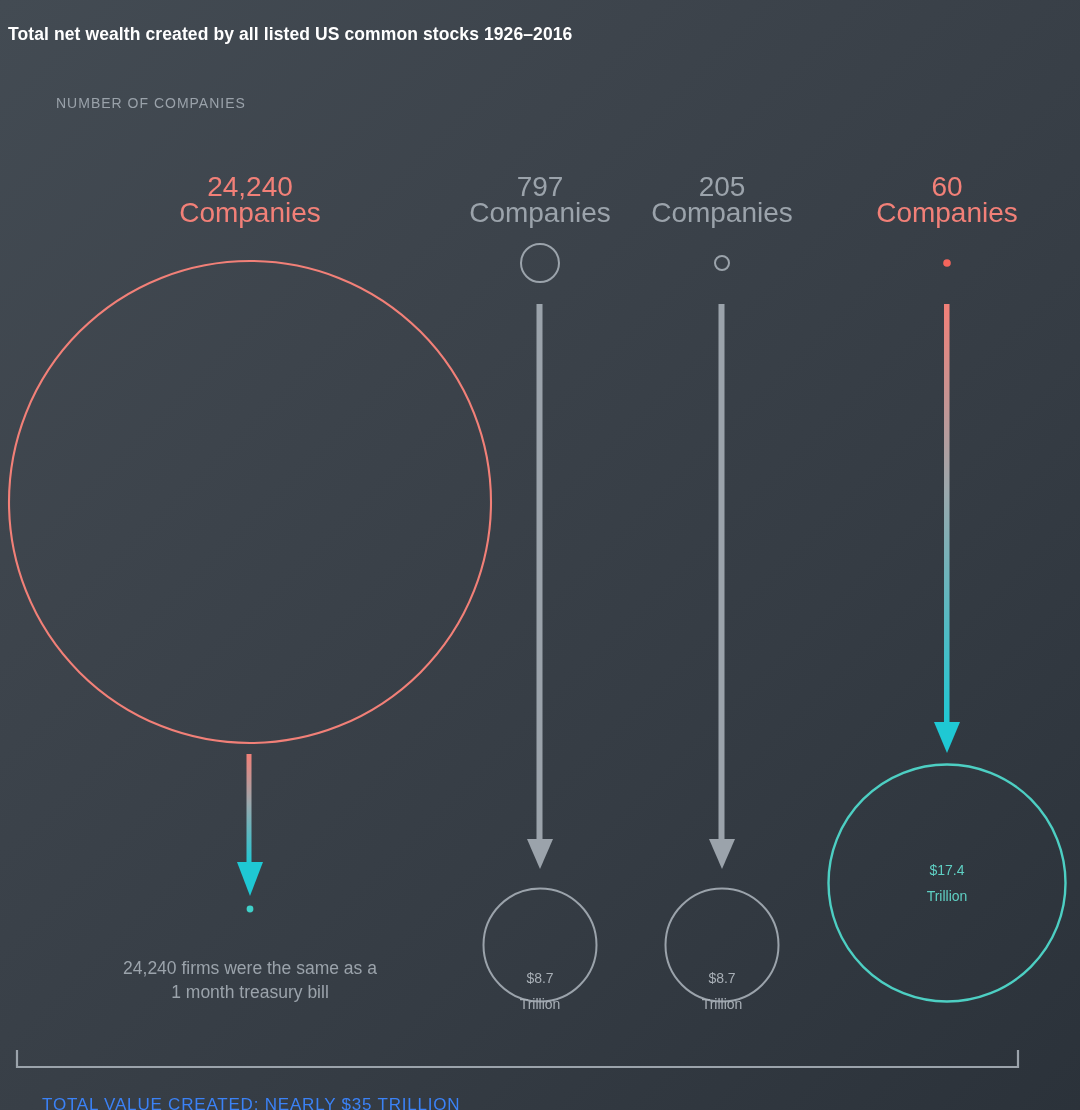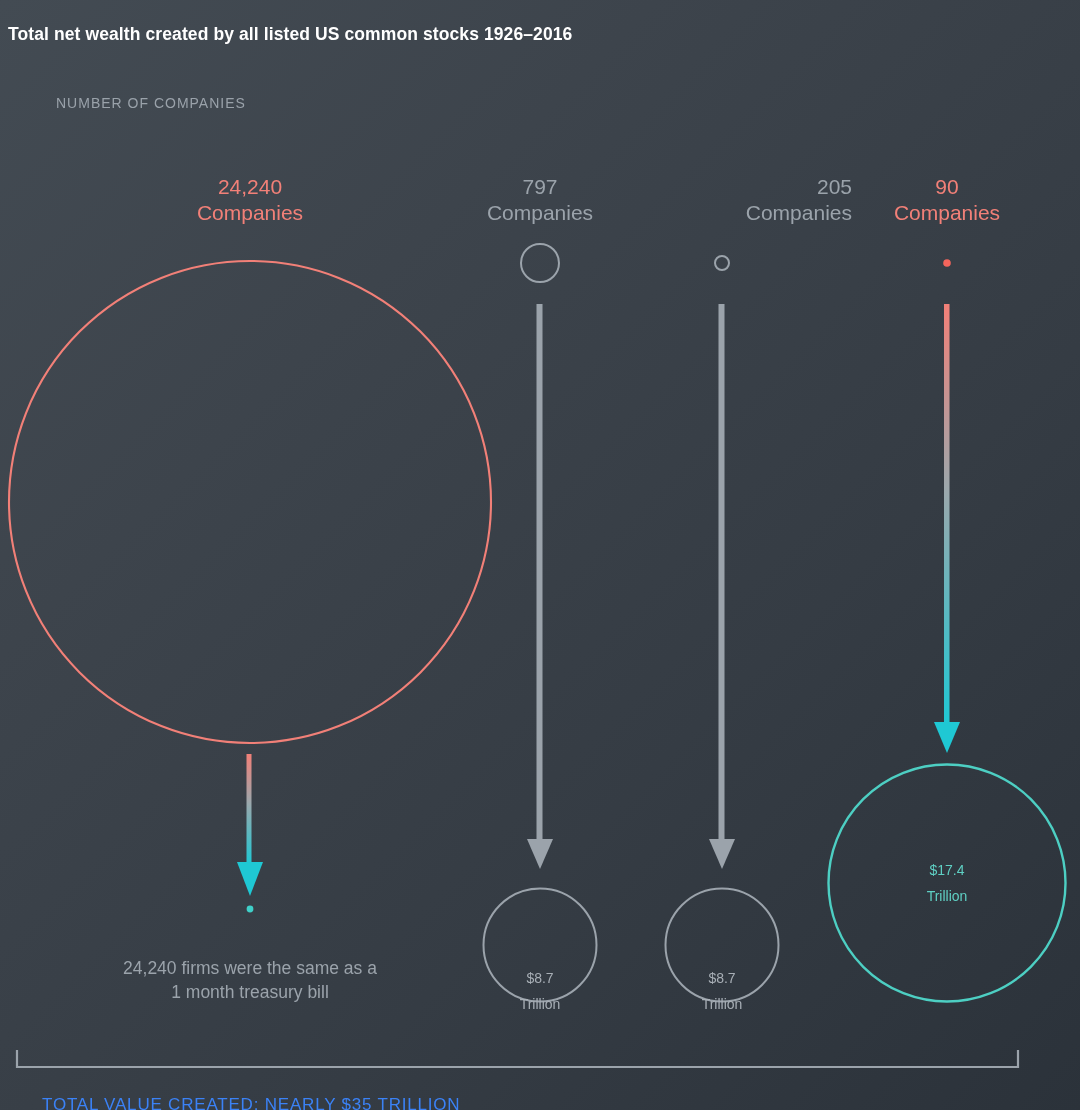--- a/index.html
+++ b/index.html
@@ -42,21 +42,21 @@
     color: #9aa2aa;
     letter-spacing: 1.0px;
     white-space: nowrap;
     margin-left: 48px;
   }
 
   
   .col-label {
     position: absolute;
     text-align: center;
-    font-size: 21px;
+    font-size: 28px;
     line-height: 26px;
     width: 260px;
   }
   .col-label .num { display: block; }
   .col-label .word { display: block; }
   .lbl-grey { color: #9ba3ab; }
   .lbl-pink { color: #f28078; }
 
   
   svg.art {
@@ -152,27 +152,27 @@
   <div class="col-label lbl-pink" style="left:120px; top:158px;">
     <span class="num">24,240</span>
     <span class="word">Companies</span>
   </div>
 
   <div class="col-label lbl-grey" style="left:410px; top:158px;">
     <span class="num">797</span>
     <span class="word">Companies</span>
   </div>
 
-  <div class="col-label lbl-grey" style="left:592px; top:158px;text-align:right;">
+  <div class="col-label lbl-grey" style="left:592px; top:158px;">
     <span class="num">205</span>
     <span class="word">Companies</span>
   </div>
 
   <div class="col-label lbl-pink" style="left:817px; top:158px;">
-    <span class="num">90</span>
+    <span class="num">60</span>
     <span class="word">Companies</span>
   </div>
 
   <div class="val-text val-grey" style="left:440px; top:903px;">
     <span>$8.7</span><br>
     <span>Trillion</span>
   </div>
 
   <div class="val-text val-grey" style="left:622px; top:903px;">
     <span>$8.7</span><br>

